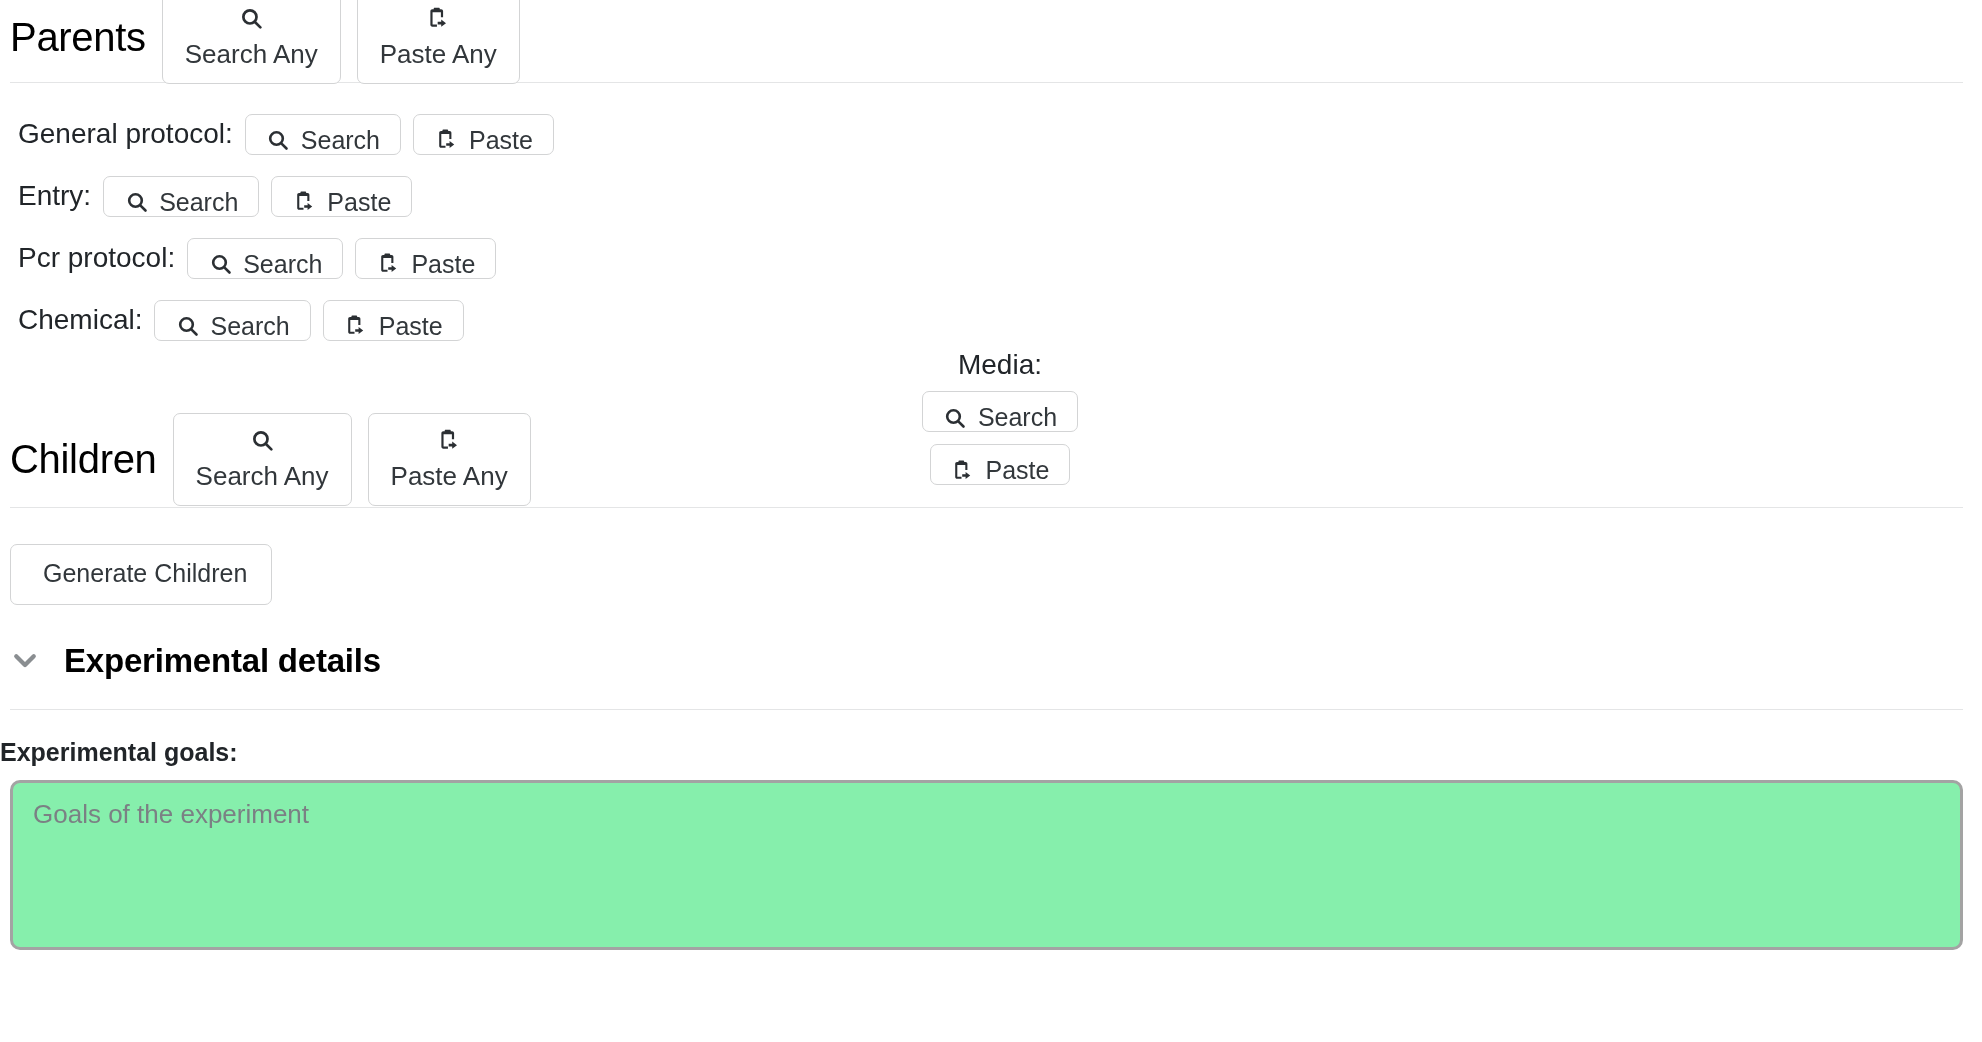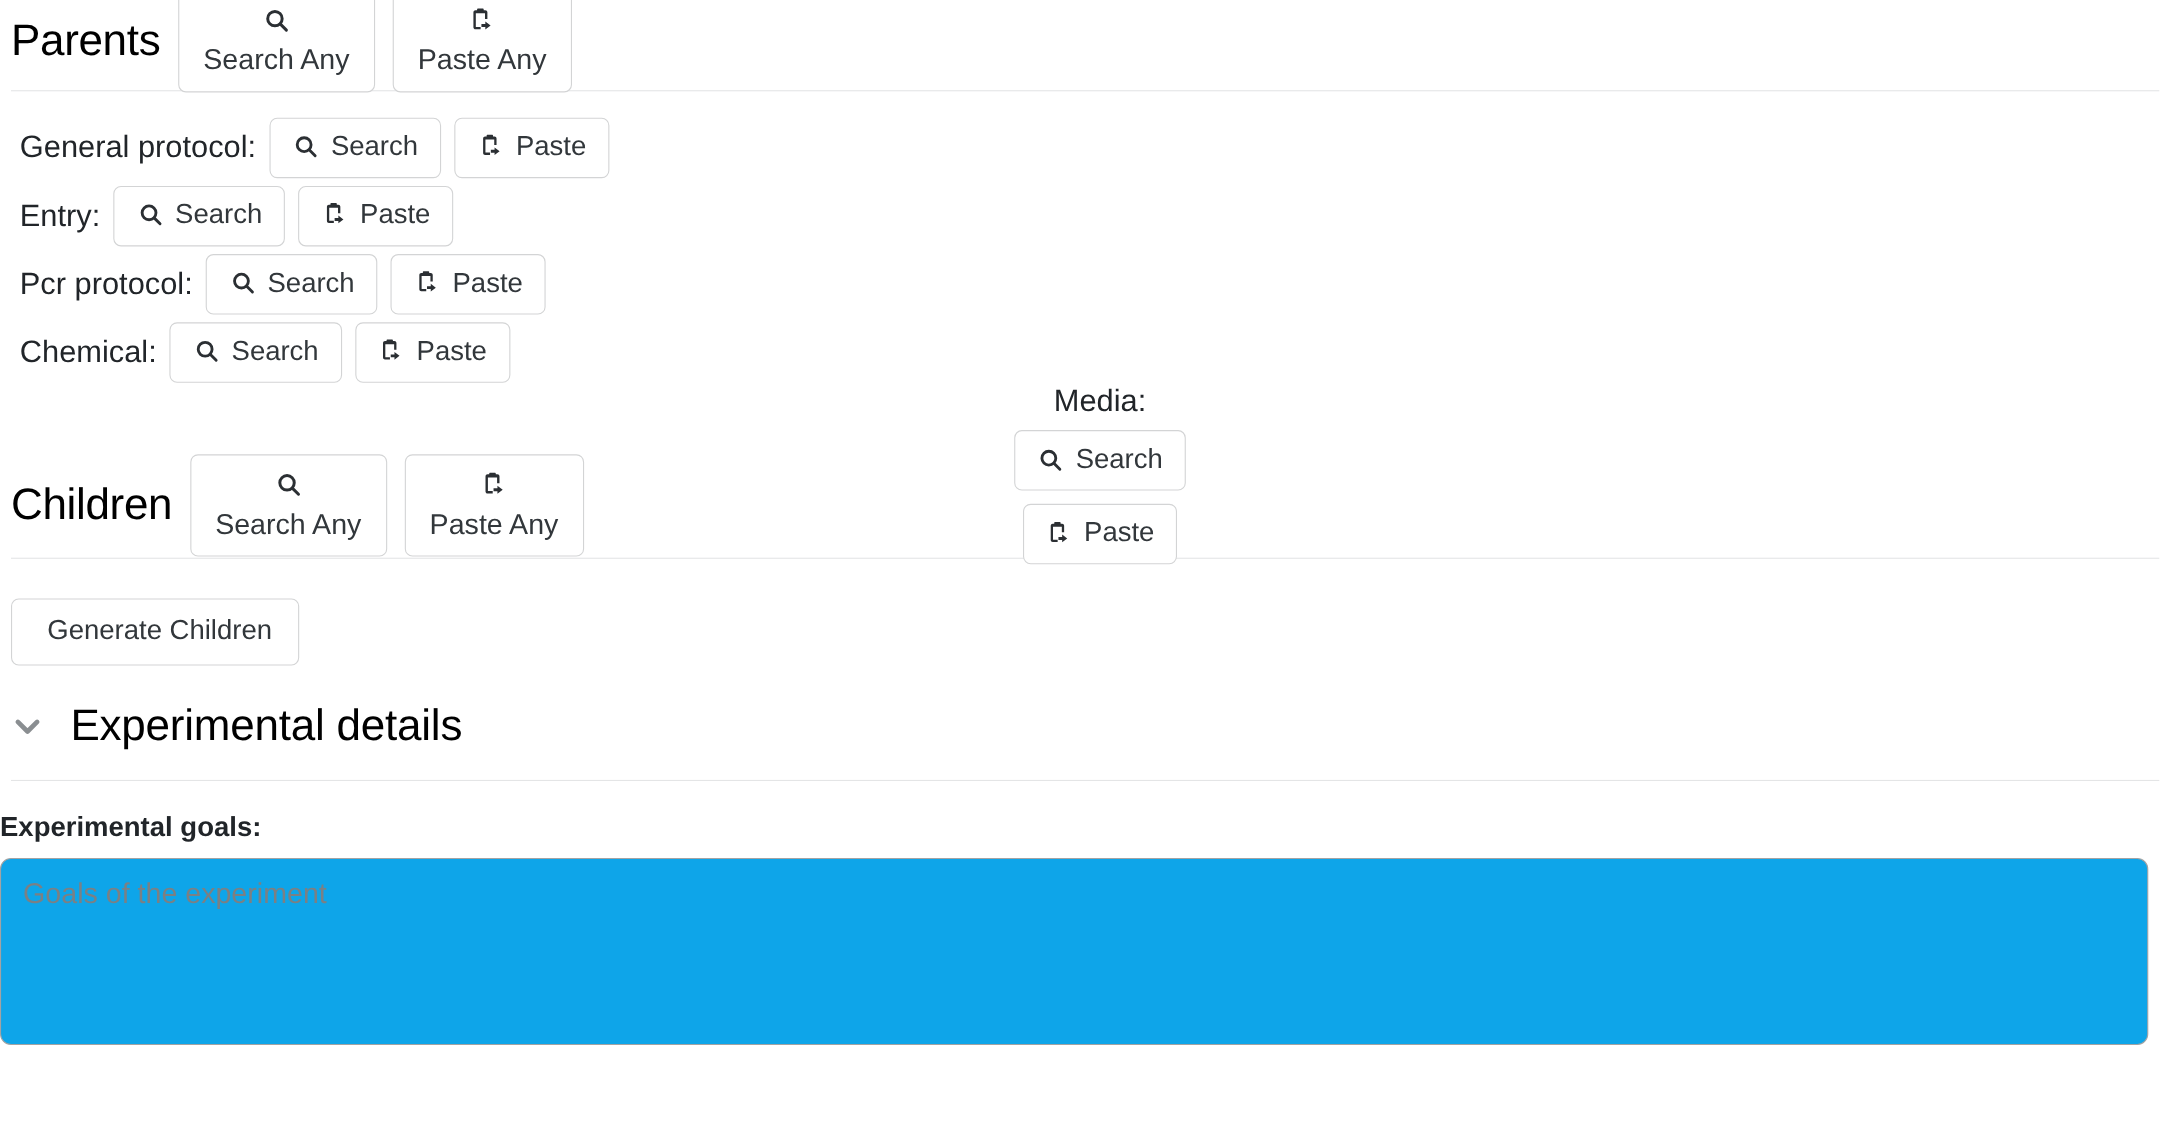--- a/index.html
+++ b/index.html
@@ -29,21 +29,21 @@
     align-items: center;
     justify-content: center;
     gap: 10px;
     background: #ffffff;
     border: 1px solid #d3d4d5;
     border-radius: 7px;
     color: #32373b;
     font-family: "Liberation Sans", sans-serif;
     font-size: 25px;
     line-height: 1;
-    padding: 13px 20px 15px 20px;
+    padding: 13px 20px 1px 20px;
     cursor: pointer;
     white-space: nowrap;
     vertical-align: middle;
   }
 
   .btn-lg {
     font-size: 26px;
     padding: 14px 22px 16px 22px;
     flex-direction: column;
   }
@@ -107,40 +107,41 @@
     width: 30px;
     height: 30px;
     display: inline-flex;
     align-items: center;
     justify-content: center;
     color: #8a8e91;
     cursor: pointer;
     flex: 0 0 auto;
   }
   .collapse-title {
-    font-size: 40px;
-    font-weight: 400;
+    font-size: 33px;
+    font-weight: 700;
     color: #000000;
     line-height: 1;
     letter-spacing: -0.2px;
   }
 
   
   .label-bold {
     font-size: 25px;
     font-weight: 700;
     color: #212529;
     line-height: 1;
   }
   .textarea {
     display: block;
     width: 1953px;
     height: 170px;
-    background: #0ea5e9;
-    border: 1px solid #a3a3a3;
+    margin-left: 10px;
+    background: #86efac;
+    border: 3px solid #a3a3a3;
     border-radius: 10px;
     font-family: "Liberation Sans", sans-serif;
     font-size: 26px;
     color: #212529;
     padding: 16px 20px;
     resize: none;
     outline: none;
   }
   .textarea::placeholder { color: #7b8084; }
 </style>

